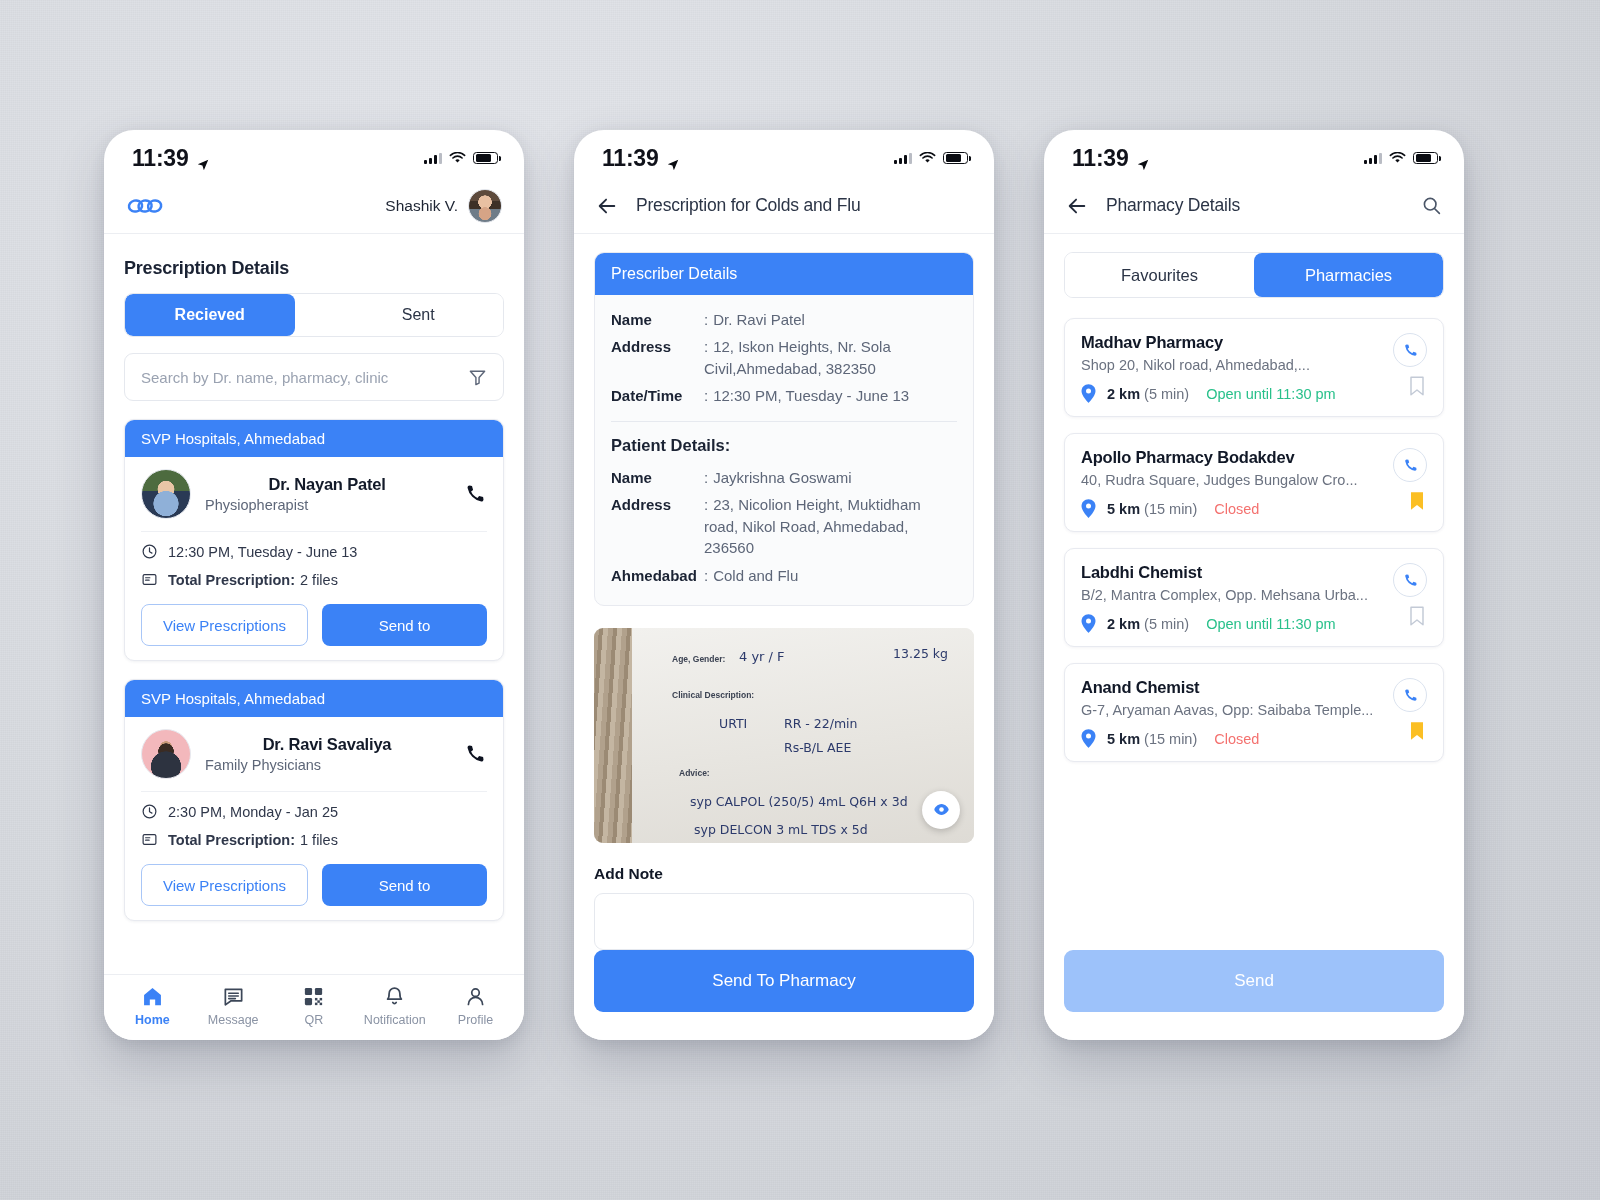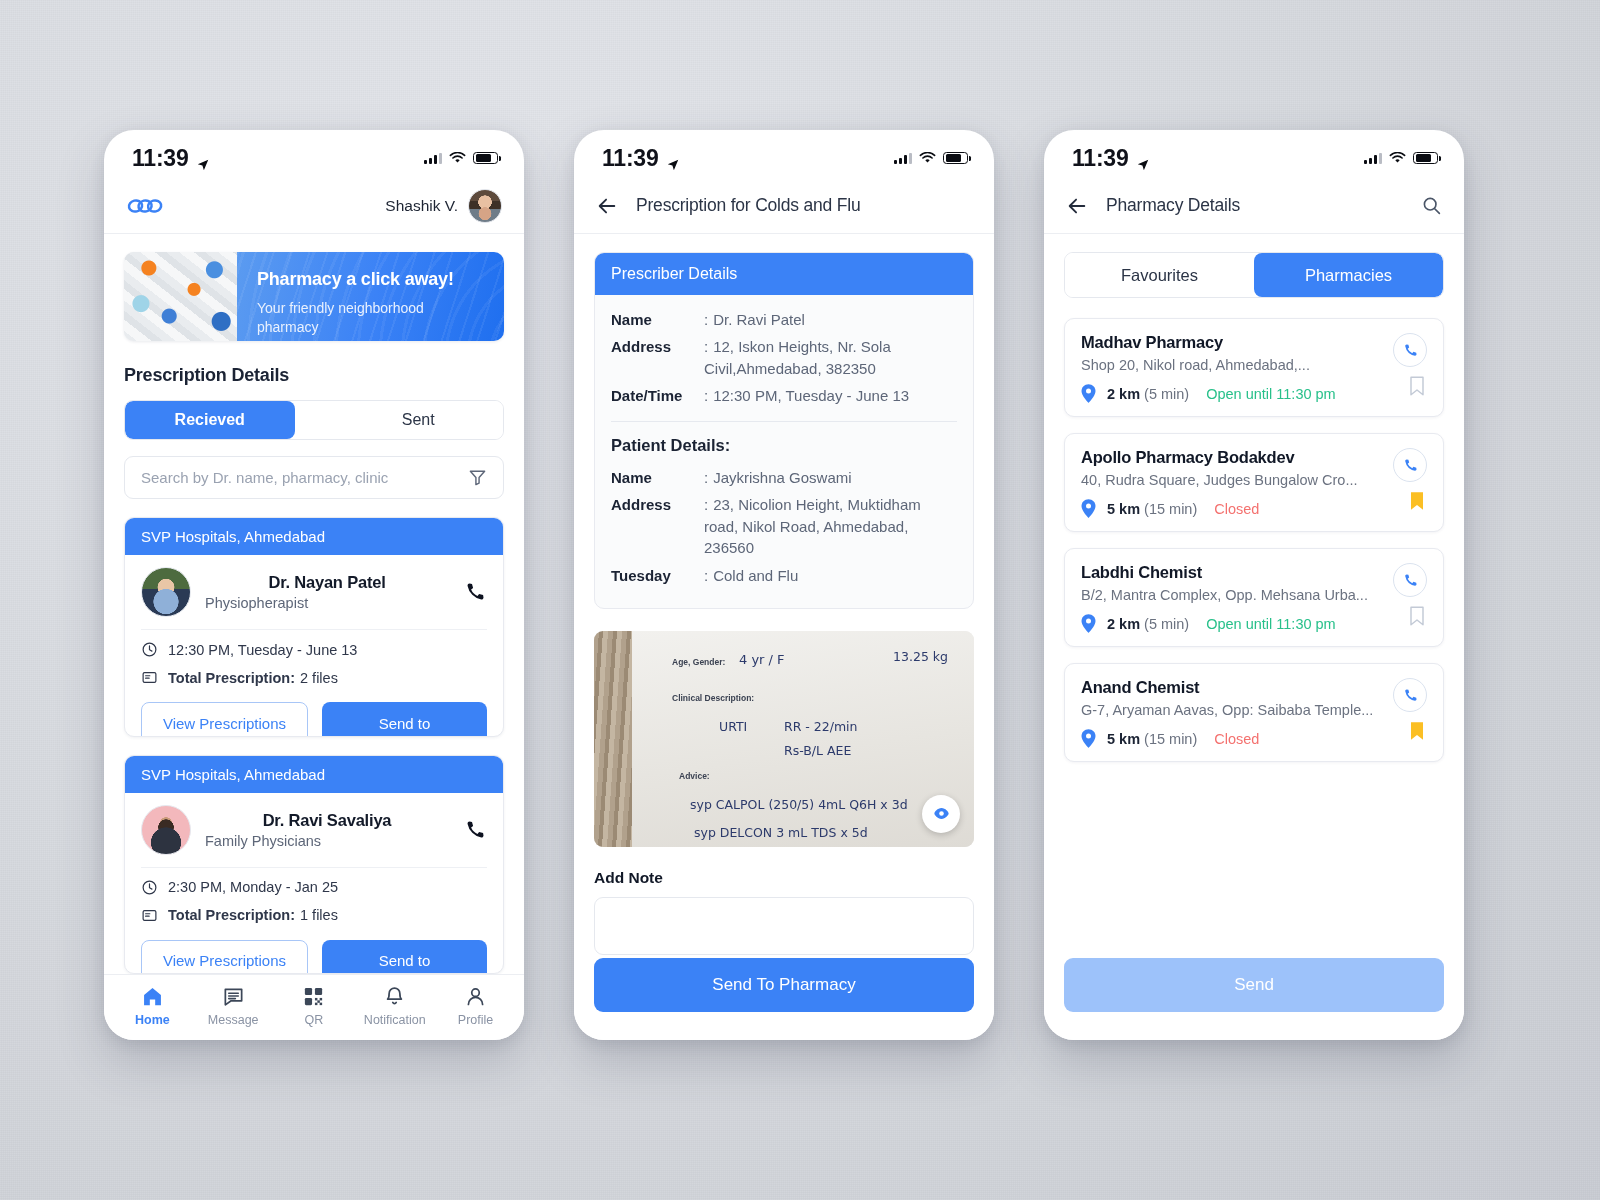--- a/index.html
+++ b/index.html
@@ -206,21 +206,21 @@
   .hw{ position:absolute; color:#2c3a6b; font-family:"DejaVu Sans", sans-serif; white-space:nowrap; }
   .lbl{ position:absolute; color:#3b4252; font-size:8.5px; font-weight:600; white-space:nowrap; }
   .eye-btn{
     position:absolute; right:14px; bottom:14px; width:38px; height:38px; border-radius:50%;
     background:#fff; display:flex; align-items:center; justify-content:center;
     box-shadow:0 2px 7px rgba(0,0,0,.2);
   }
   .note-label{ font-size:15.5px; font-weight:700; color:#111827; margin:22px 20px 10px; }
   .note-box{ margin:0 20px; height:58px; border:1px solid #e5e8ee; border-radius:9px; background:#fff; }
   .cta{
-    margin:auto 20px 28px; height:54px; border-radius:9px; background:#3b82f6; color:#fff;
+    margin:auto 20px 28px; height:62px; border-radius:9px; background:#3b82f6; color:#fff;
     display:flex; align-items:center; justify-content:center; font-size:17px; font-weight:500;
   }
   .cta.disabled{ background:#9dc2fa; }
 
   
   .ph-item{
     margin:0 20px 16px; border:1px solid #e8eaf0; border-radius:10px; background:#fff;
     padding:14px 16px 13px; position:relative; box-shadow:0 1px 3px rgba(45,55,80,.06);
   }
   .ph-name{ font-size:16.5px; font-weight:700; color:#111827; letter-spacing:-.2px; }
@@ -282,27 +282,20 @@
         </g>
       </svg>
       <div class="user-chip">
         <span class="user-name">Shashik V.</span>
         <div class="avatar"></div>
       </div>
     </div>
 
     <div class="screen">
 
-      <div class="banner">
-        <div class="banner-img"></div>
-        <div class="banner-txt">
-          <div class="banner-h">Pharmacy a click away!</div>
-          <div class="banner-p">Your friendly neighborhood pharmacy</div>
-        </div>
-      </div>
 
       <div class="section-title">Prescription Details</div>
 
       <div class="segment">
         <div class="seg active">Recieved</div>
         <div class="seg">Sent</div>
       </div>
 
       <div class="searchbar">
         <span class="search-ph">Search by Dr. name, pharmacy, clinic</span>
@@ -487,21 +480,21 @@
           <div class="sub-head">Patient Details:</div>
           <div class="kv">
             <span class="k">Name</span>
             <span class="v"><span class="colon">:</span><span>Jaykrishna Goswami</span></span>
           </div>
           <div class="kv">
             <span class="k">Address</span>
             <span class="v"><span class="colon">:</span><span>23, Nicolion Height, Muktidham road, Nikol Road, Ahmedabad, 236560</span></span>
           </div>
           <div class="kv">
-            <span class="k">Tuesday</span>
+            <span class="k">Ahmedabad</span>
             <span class="v"><span class="colon">:</span><span>Cold and Flu</span></span>
           </div>
         </div>
       </div>
 
       <div class="rximage">
         <div class="paper"></div>
         <div class="wood"></div>
         <span class="lbl" style="left:78px; top:26px;">Age, Gender:</span>
         <span class="hw" style="left:145px; top:21px; font-size:13px;">4 yr / F</span>

